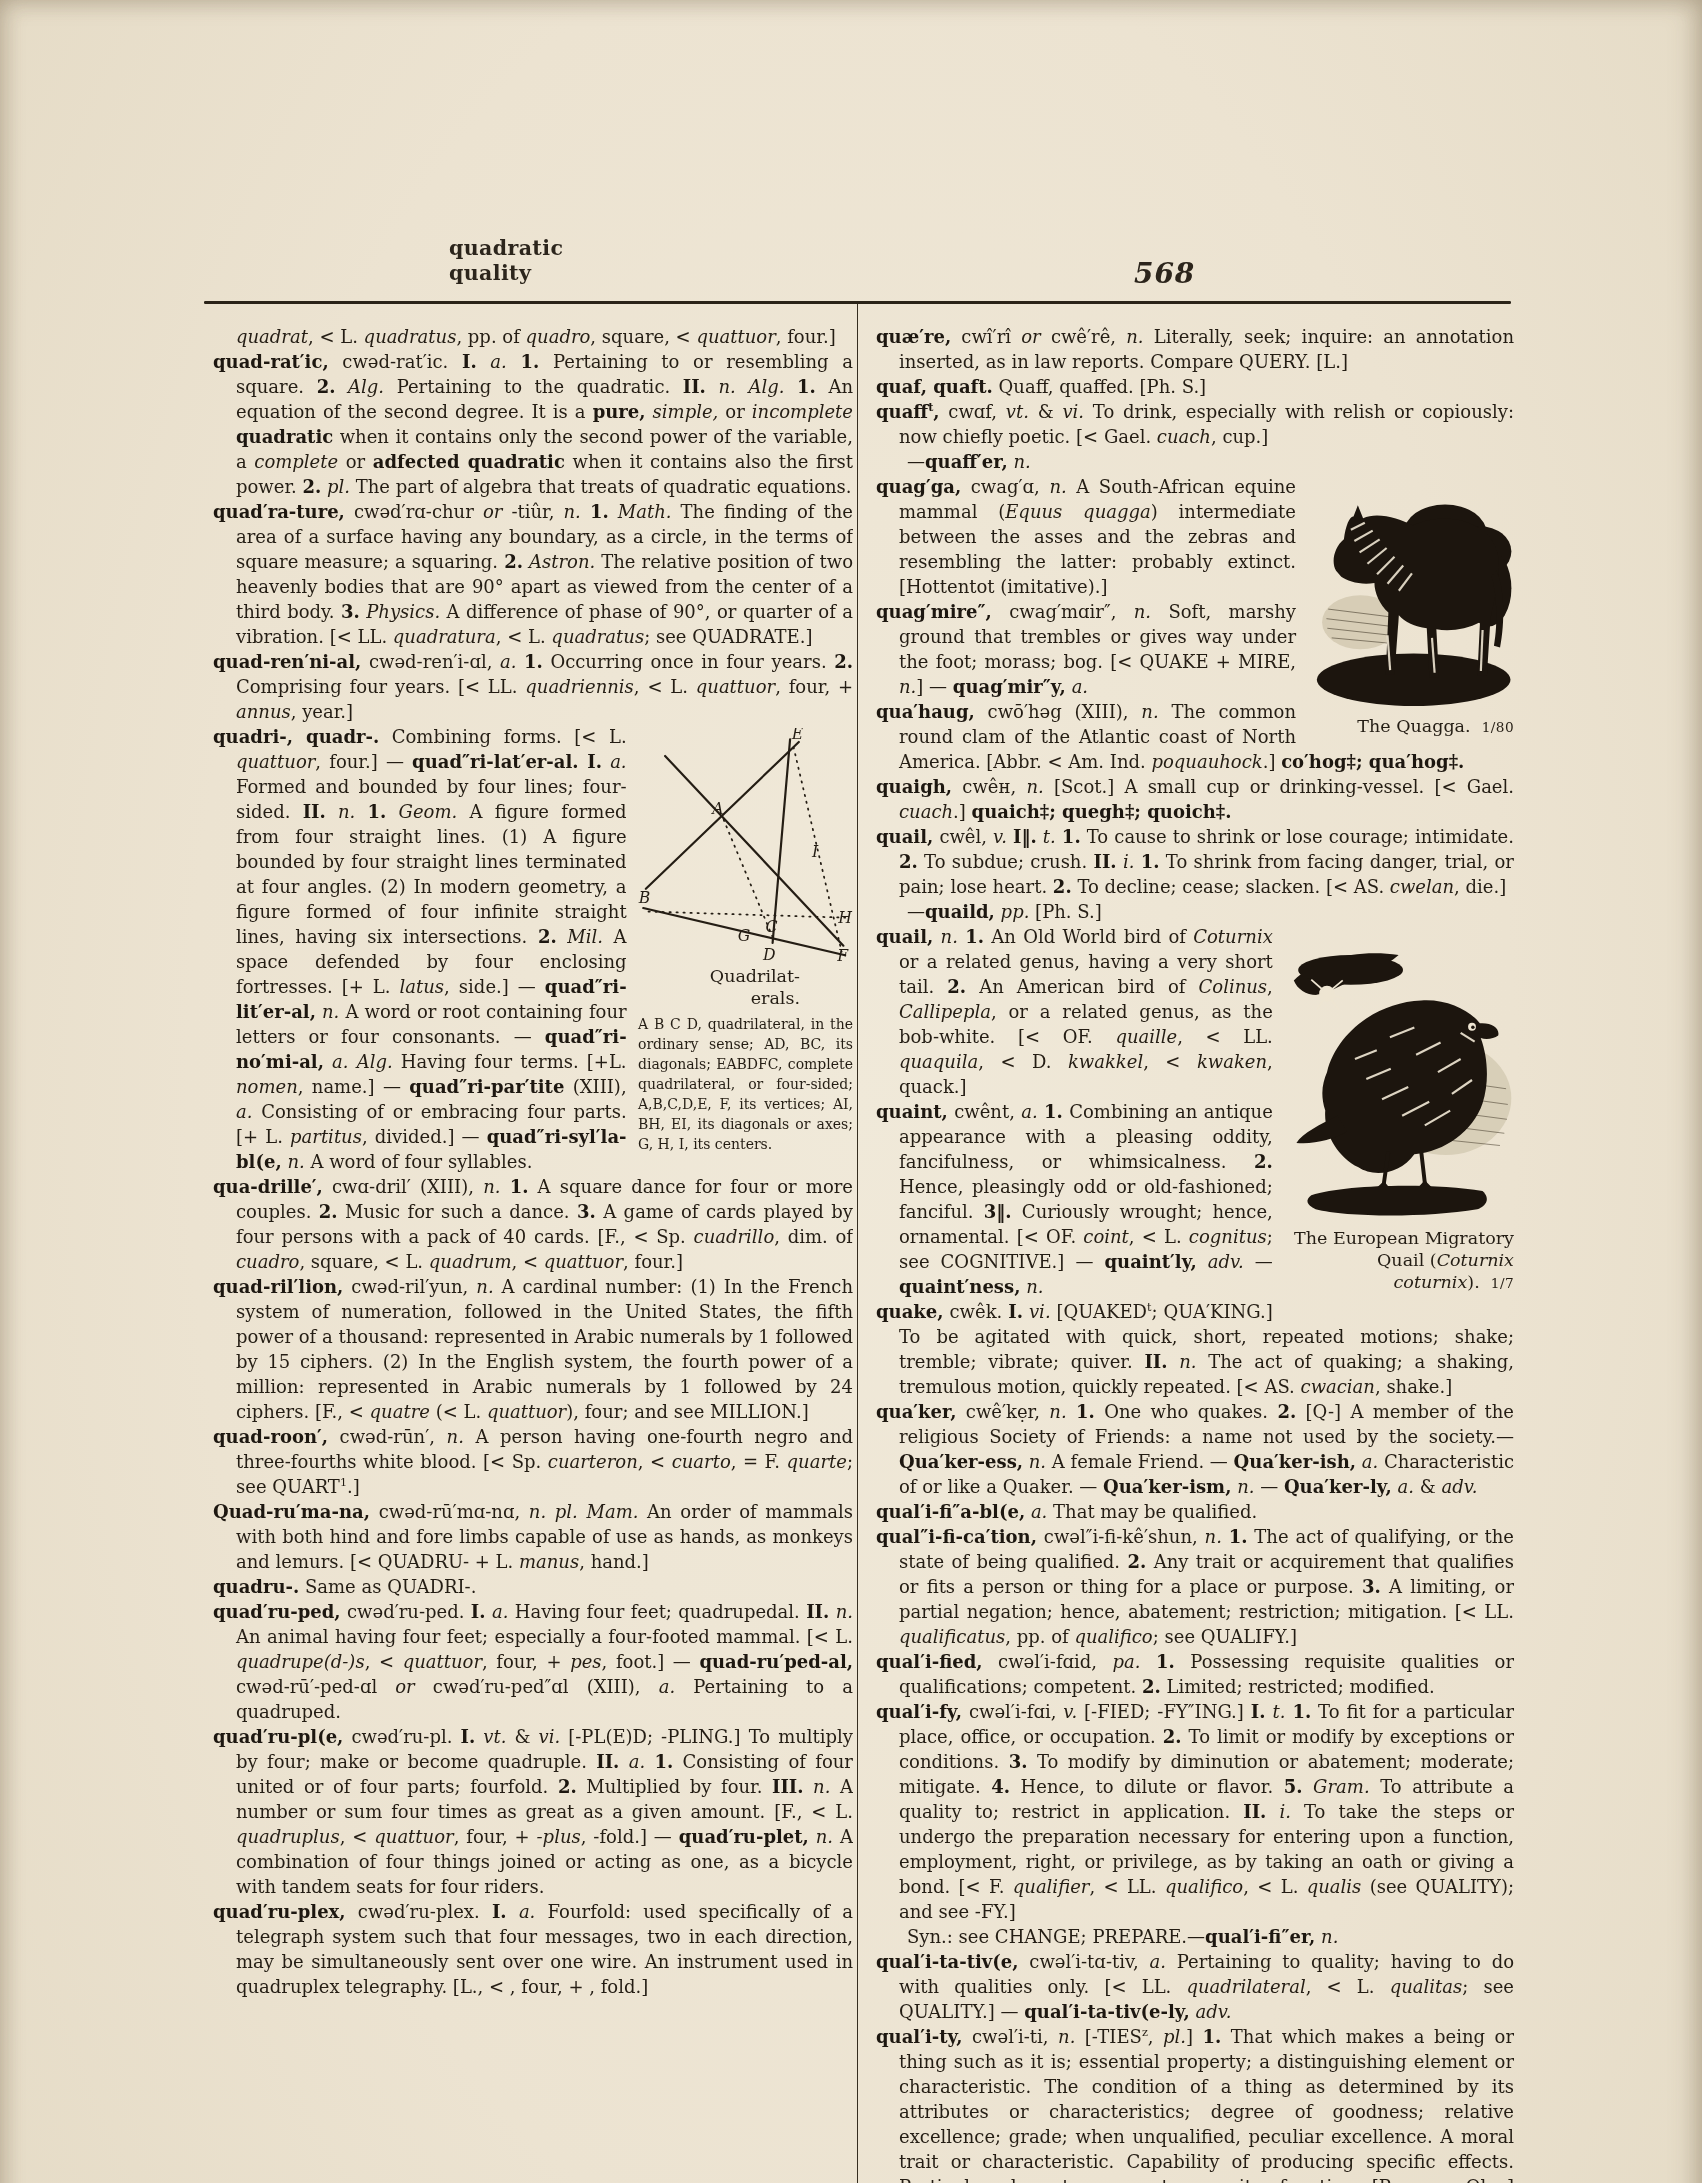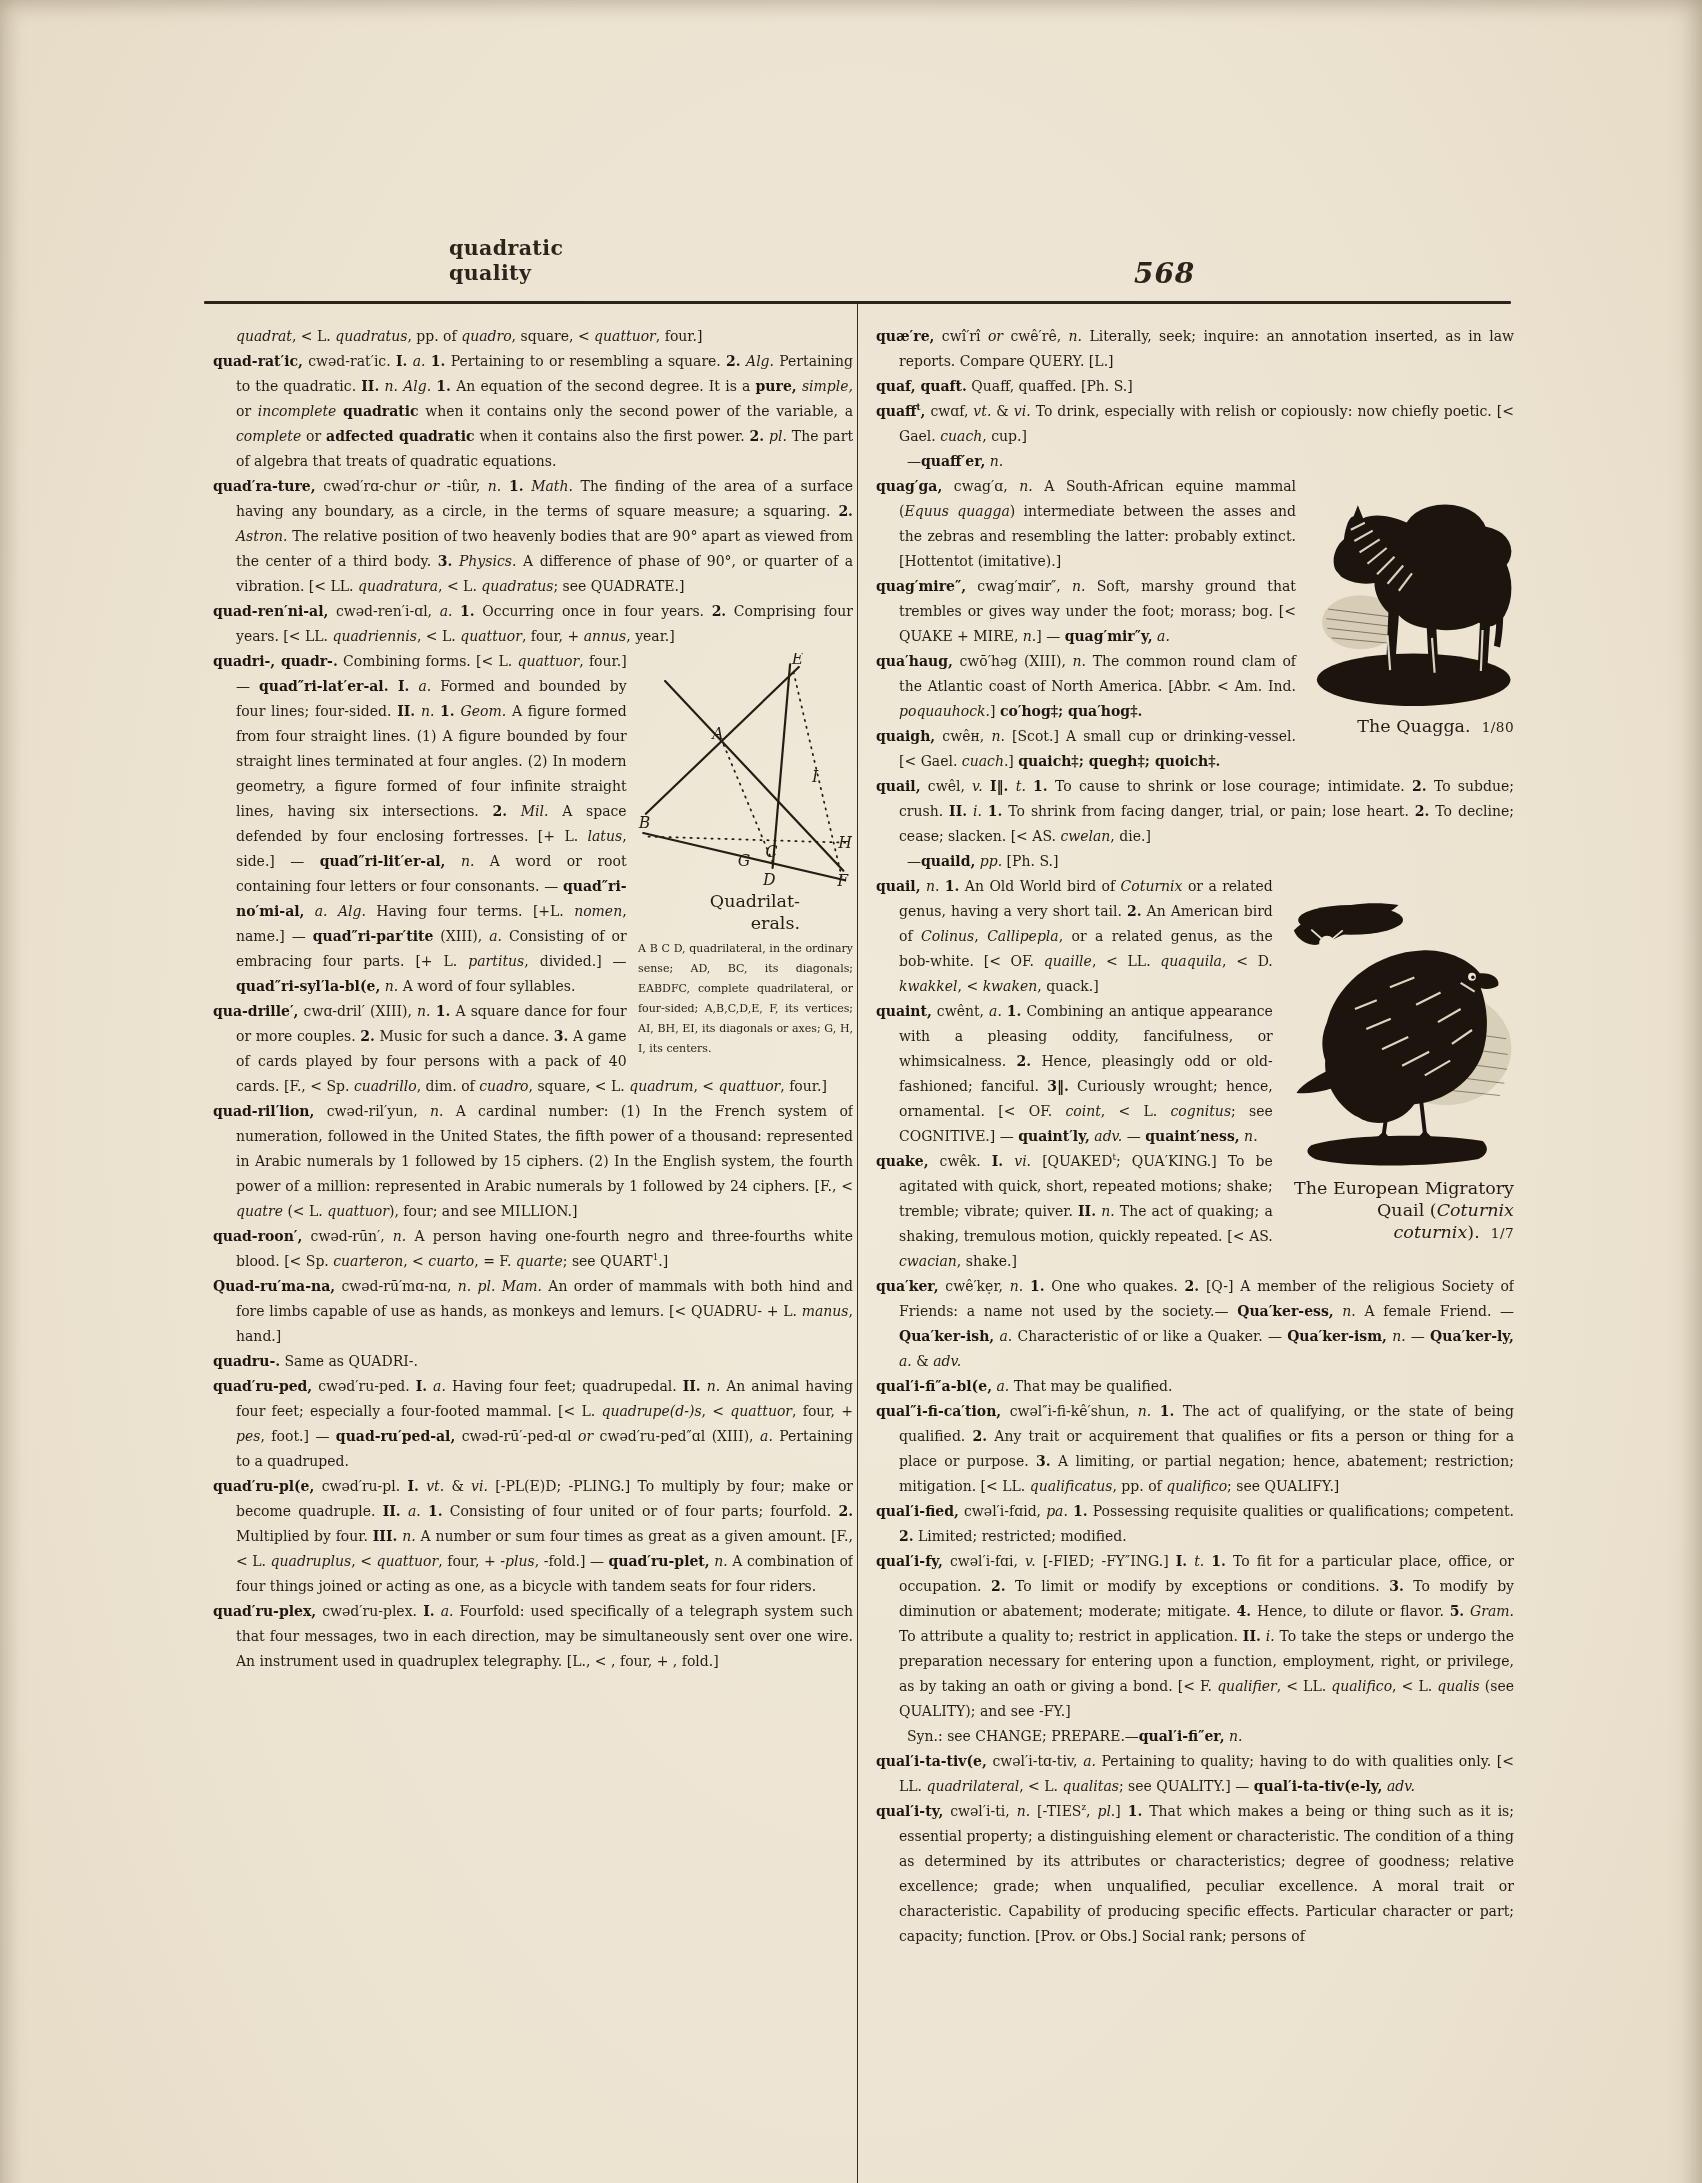--- a/index.html
+++ b/index.html
@@ -9,35 +9,35 @@
     box-shadow:inset -9.6px 0 26px rgba(92,74,44,.22), inset 6.1px 0 22px rgba(92,74,44,.14), inset 0 -6.1px 22px rgba(92,74,44,.16);
     font-family:"DejaVu Serif", serif;color:#241d14;
   }
   .hdr-words{position:absolute;left:449px;top:236px;font-weight:bold;font-size:20.5px;line-height:24.5px;letter-spacing:0.4px;color:#2c251c;}
   .hdr-num{position:absolute;left:1134px;top:257px;font-weight:bold;font-size:28px;color:#2c251c;letter-spacing:0.9px;font-style:italic;}
   .rule-top{position:absolute;left:204px;top:301px;width:1307px;height:3.1px;background:#2a2318;border-radius:1.3px;}
   .col-divider{position:absolute;left:857px;top:304px;width:1.3px;height:1900px;background:#352d20;}
   .col{position:absolute;top:324px;max-height:1876px;overflow:hidden;}
   #colL{left:213px;width:640px;}
   #colR{left:876px;width:638px;}
-  .col p{margin:0;font-size:14px;line-height:25px;text-align:justify;}
+  .col p{margin:0;font-size:18px;line-height:25px;text-align:justify;}
   p.entry{text-indent:-23px;padding-left:23px;}
   p.cont{text-indent:0;padding-left:23px;}
   p.sub{text-indent:31px;padding-left:0;}
   b{font-weight:bold;color:#1d1710;}
   i{font-style:italic;}
   sup{font-size:62%;vertical-align:super;line-height:0;}
   .figure{float:right;clear:right;}
   #fig-quadrilaterals{width:215px;margin:4.4px 0 6.1px 11.4px;}
   #fig-quagga{width:205px;margin:3.5px 0 5.2px 13px;}
   #fig-quail{width:229px;margin:4.4px 0 5.2px 12.2px;}
   .figure svg{display:block;}
   .figcap{font-size:17.5px;line-height:22px;text-align:right;margin-top:1.7px;color:#241d14;}
   #fig-quadrilaterals .figcap{width:109px;margin:0.9px auto 4.4px auto;}
-  .figkey{font-size:11px;line-height:20px;text-align:justify;}
+  .figkey{font-size:14px;line-height:20px;text-align:justify;}
   .ratio{font-size:78%;letter-spacing:0.4px;}
 </style>
 </head>
 <body>
 
 <div class="page">
 
   <div class="hdr-words">
     <div>quadratic</div>
     <div>quality</div>

